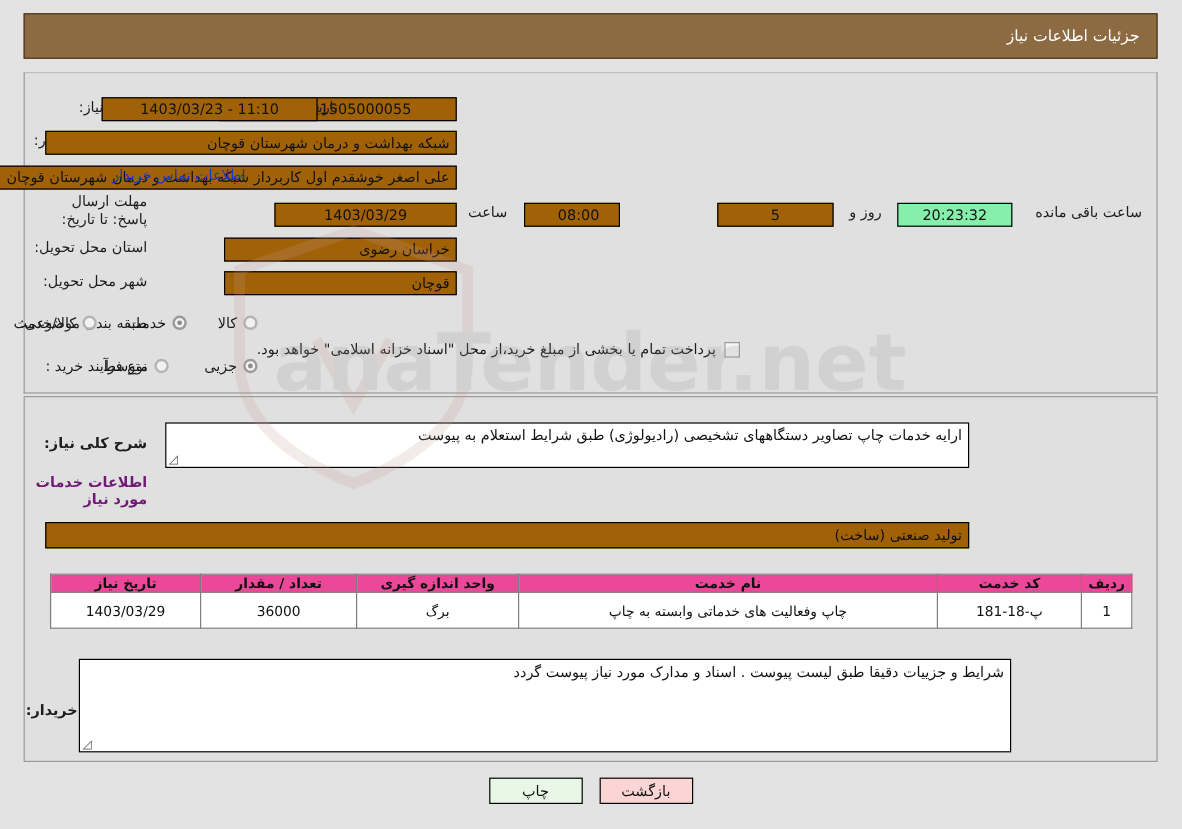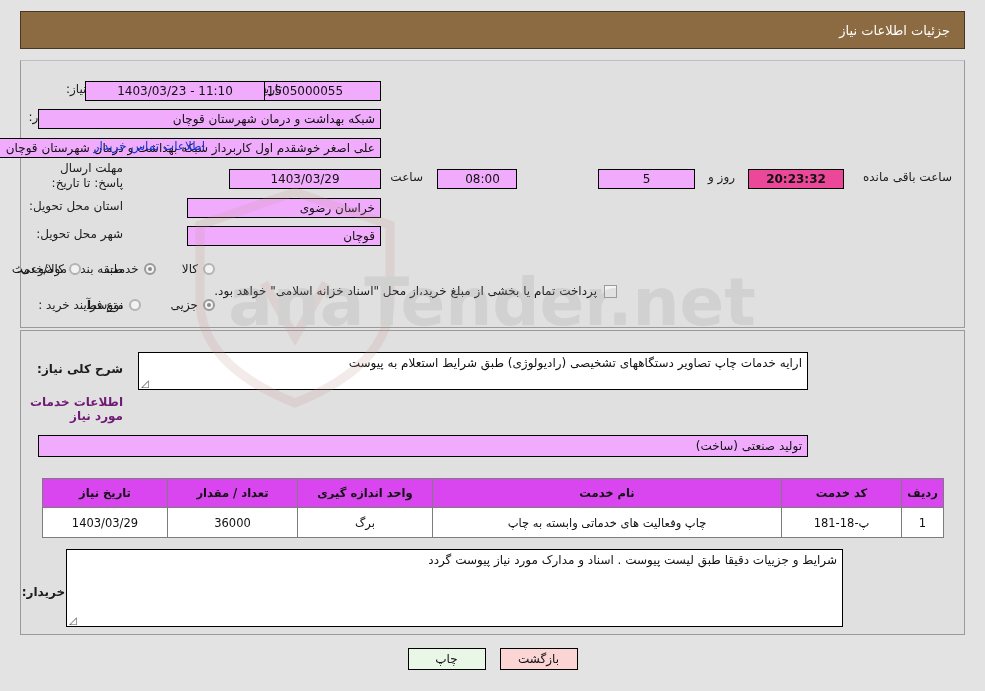--- a/index.html
+++ b/index.html
@@ -35,32 +35,32 @@
   }
   #panel-top    { top: 60px;  height: 268px; }
   #panel-mid    { top: 330px; height: 305px; border-top: 1px solid #9a9a9a; }
 
   
   .row { position: absolute; display: flex; align-items: center; }
   .lbl { font-size: 12px; color: #1d1d1d; text-align: right; white-space: nowrap; }
   .lbl-b { font-weight: bold; }
 
   .fld {
-    background: #f0abfc;
+    background: #a16207;
     border: 1px solid #000000;
     height: 20px;
     display: flex; align-items: center;
     padding: 0 5px;
     font-size: 12px;
     color: #111;
     overflow: hidden; white-space: nowrap;
   }
   .fld.ctr { justify-content: center; }
   .fld.rgt { justify-content: flex-start; }
-  .fld.yellow { background: #ec4899; font-weight: bold; }
+  .fld.yellow { background: #86efac; }
 
   .link { color: #1236d0; font-size: 12px; white-space: nowrap; cursor: pointer; }
 
   
   .radio {
     width: 12px; height: 12px; border-radius: 50%;
     border: 2px solid #b4b4b4; background: #f2f2f2;
     display: inline-block; vertical-align: middle;
     position: relative;
   }
@@ -102,23 +102,23 @@
 
   
   .tbl {
     position: absolute; left: 42px; top: 478px;
     width: 902px;
     border-collapse: collapse;
     font-size: 11.5px;
     background: #fff;
   }
   .tbl th {
-    background: #d946ef;
+    background: #ec4899;
     border: 1px solid #7d7d7d;
-    height: 29px;
+    height: 15px;
     font-weight: bold;
     color: #111;
     padding: 0 4px;
   }
   .tbl td {
     background: #ffffff;
     border: 1px solid #7d7d7d;
     height: 30px;
     text-align: center;
     color: #111;

